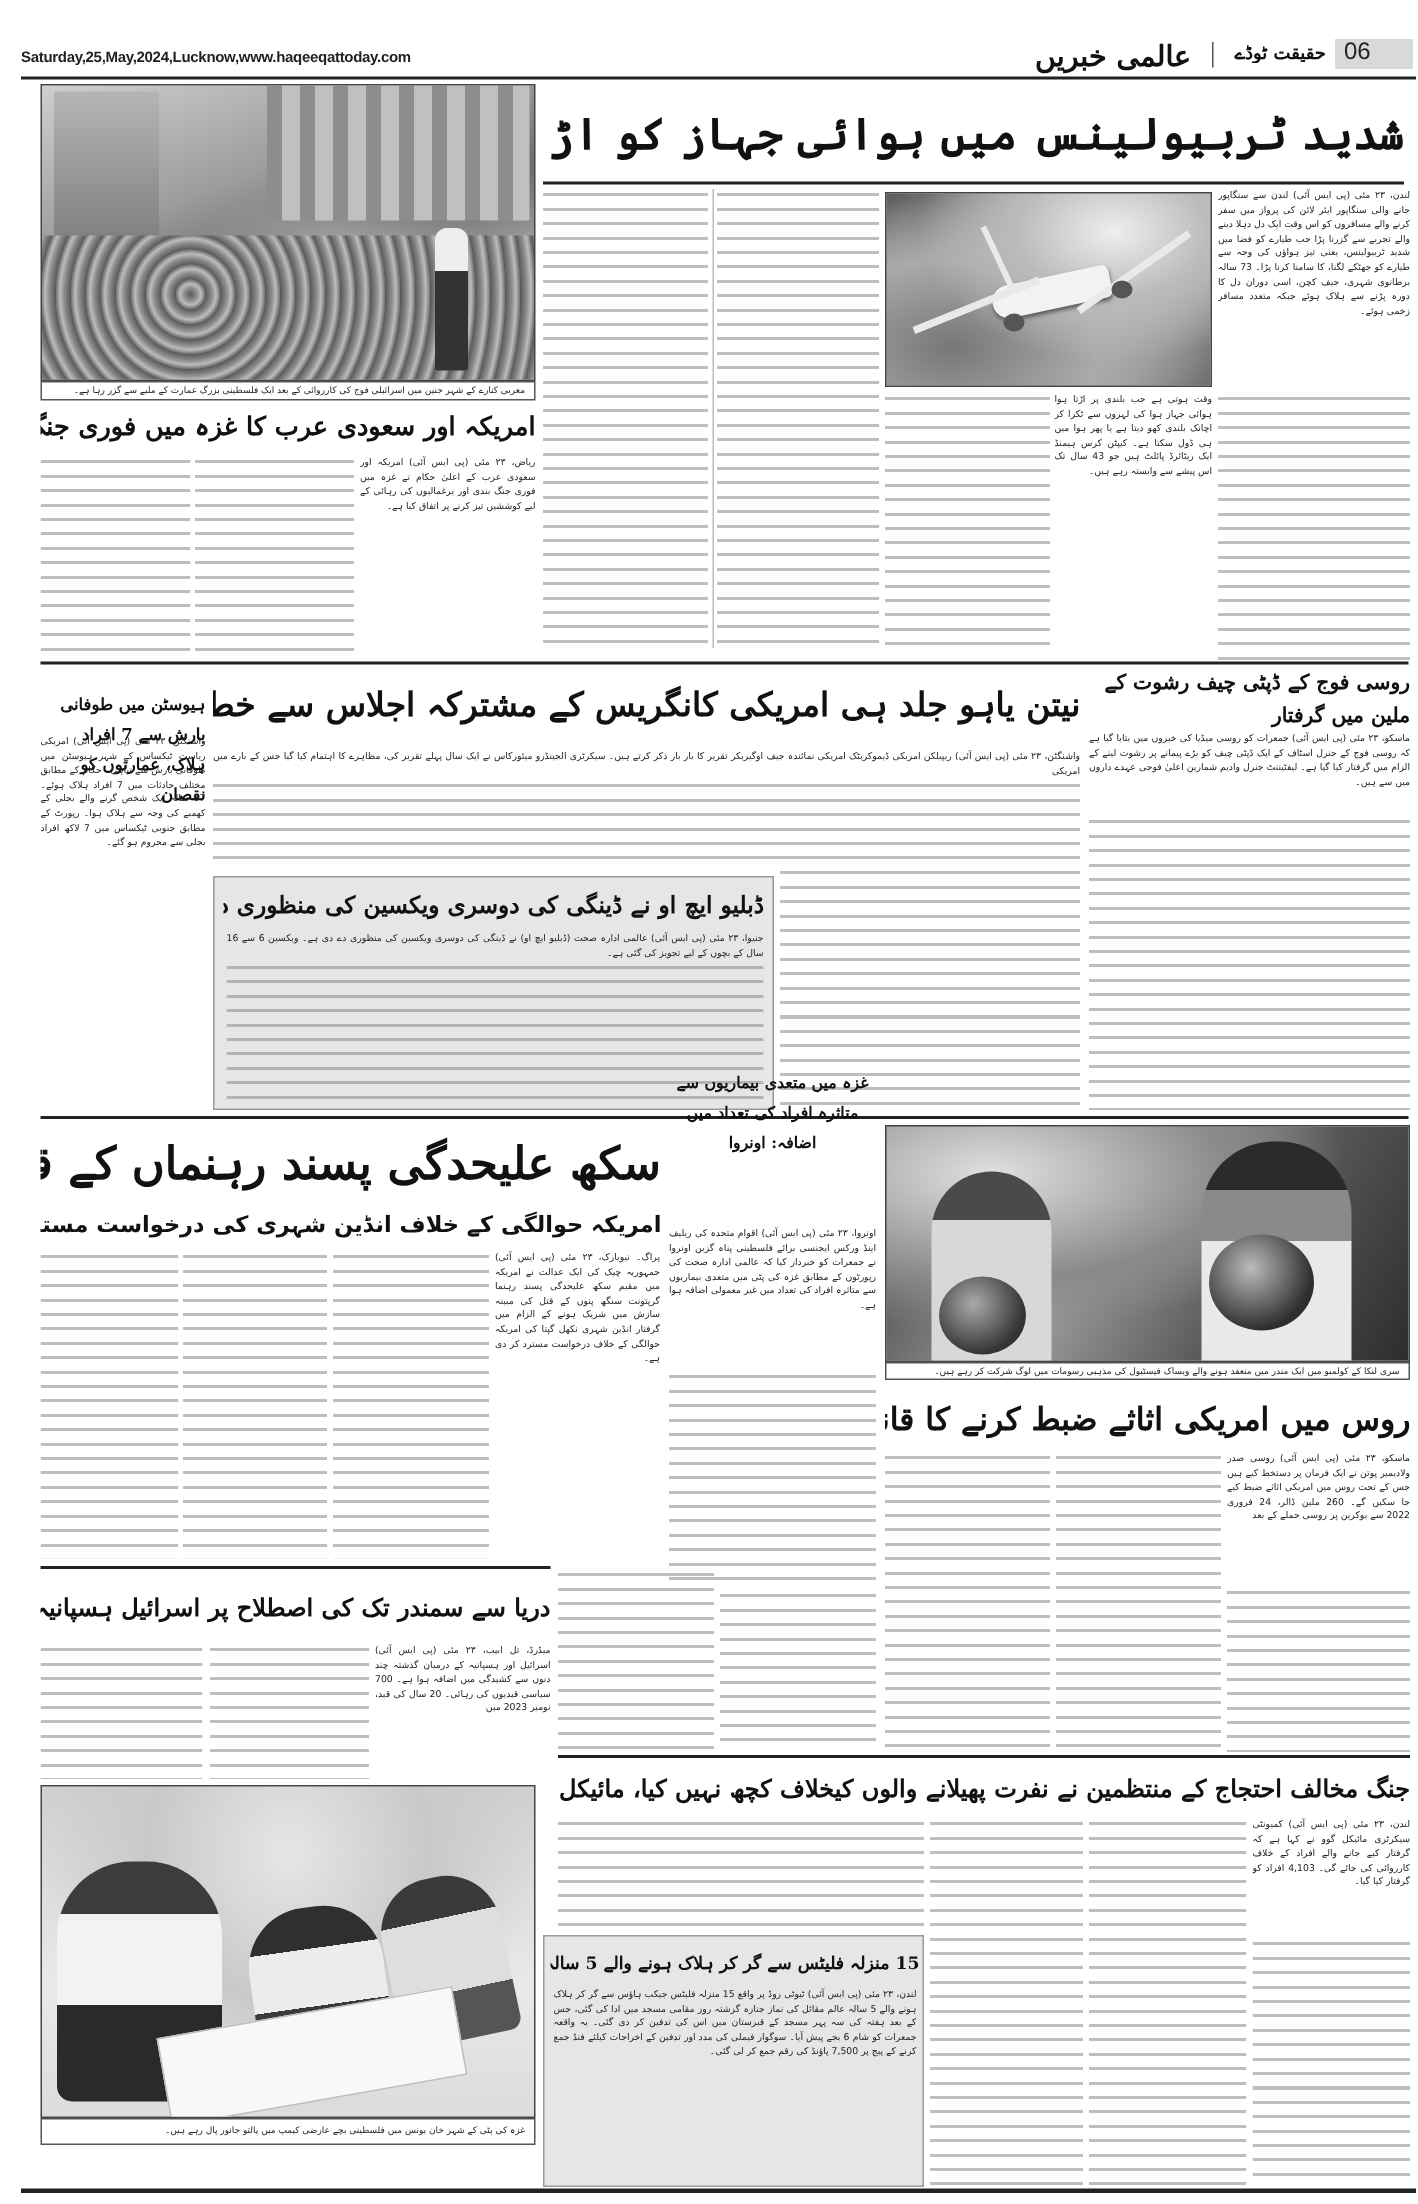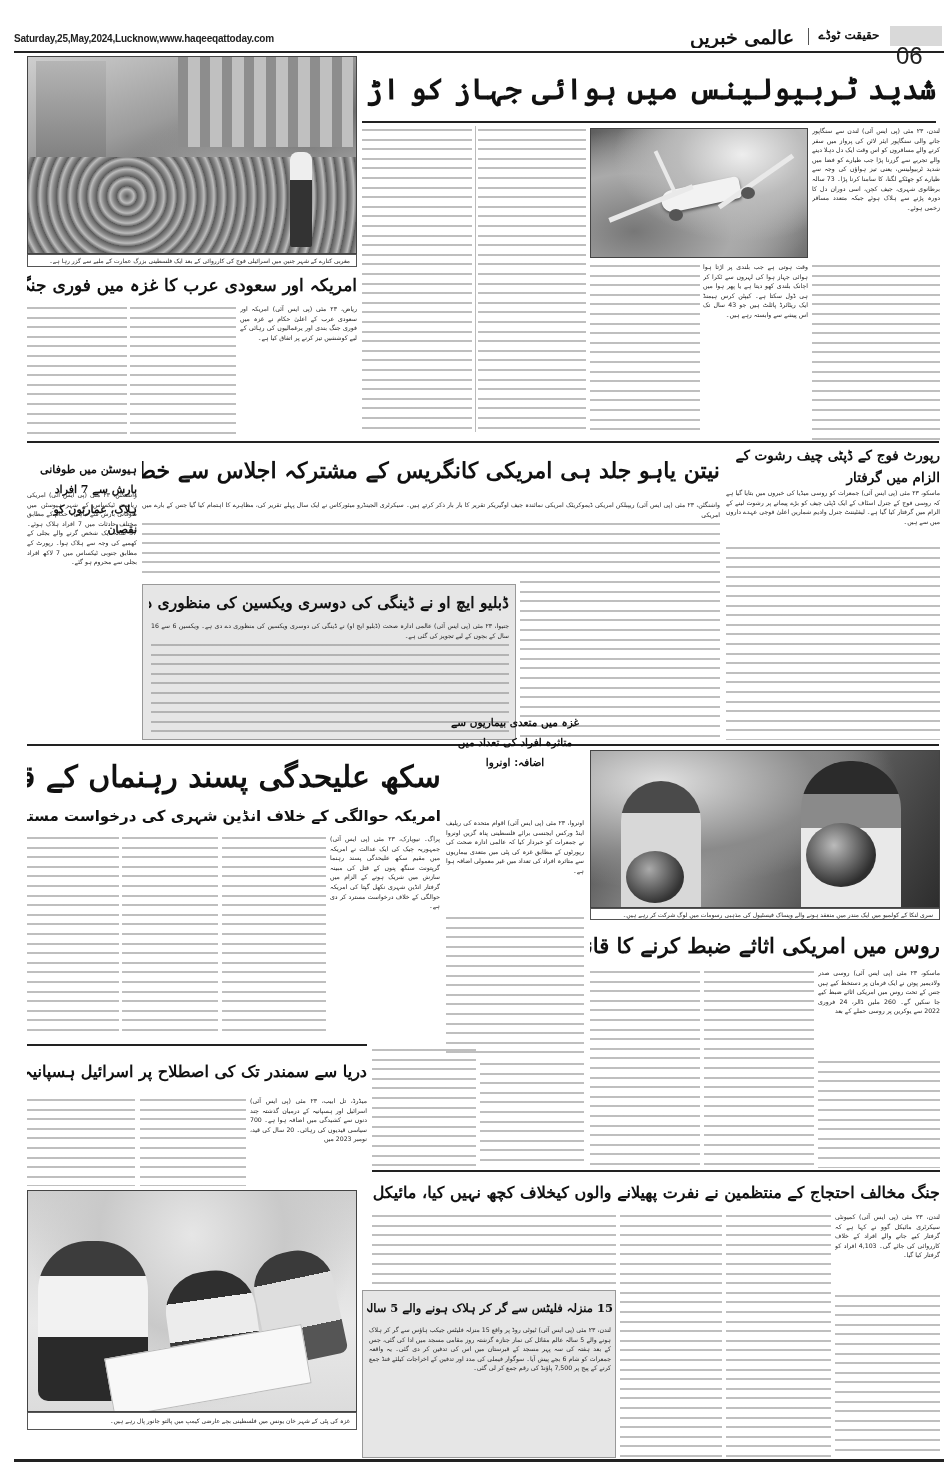--- a/index.html
+++ b/index.html
@@ -16,23 +16,23 @@
   .lines { position: absolute; inset: 0; background: repeating-linear-gradient(to bottom, transparent 0, transparent 3px, #8a8a8a 3px, #8a8a8a 5px, transparent 5px, transparent 9.6px); opacity: .55; }
   .col-gap { position: absolute; width: 1px; background: #bbb; }
 </style>
 </head>
 <body>
 
 <div class="abs" style="left:0;top:0;width:945px;height:46px;">
   <div class="abs" style="left:14px;top:33px;font-family:'Liberation Sans',sans-serif;font-size:10px;font-weight:bold;letter-spacing:-0.2px;color:#222;">Saturday,25,May,2024,Lucknow,www.haqeeqattoday.com</div>
   <div class="abs urdu-head rtl" style="left:690px;top:26px;width:110px;font-size:19px;text-align:left;">عالمی خبریں</div>
   <div class="abs" style="left:808px;top:28px;width:1px;height:17px;background:#555;"></div>
-  <div class="abs urdu-head rtl" style="left:814px;top:28px;width:70px;font-size:12px;text-align:center;">حقیقت ٹوڈے</div>
+  <div class="abs urdu-head rtl" style="left:814px;top:28px;width:70px;font-size:12px;">حقیقت ٹوڈے</div>
   <div class="abs" style="left:890px;top:26px;width:52px;height:20px;background:#d9d9d9;"></div>
-  <div class="abs" style="left:896px;top:42px;font-family:'Liberation Sans',sans-serif;font-size:24px;color:#222;">06</div>
+  <div class="abs" style="left:896px;top:26px;font-family:'Liberation Sans',sans-serif;font-size:16px;color:#222;">06</div>
 </div>
 <div class="rule" style="left:14px;top:51px;width:930px;height:2px;"></div>
 
 <div class="photo" style="left:27px;top:56px;width:330px;height:198px;background:
        radial-gradient(ellipse at 60% 70%, #999 0 20%, transparent 40%),
        linear-gradient(160deg,#cfcfcf 0%,#9c9c9c 35%,#6d6d6d 55%,#a9a9a9 75%,#bdbdbd 100%);">
   <div class="abs" style="left:8px;top:4px;width:70px;height:110px;background:linear-gradient(#b5b5b5,#7a7a7a);"></div>
   <div class="abs" style="left:150px;top:0;width:175px;height:90px;background:repeating-linear-gradient(90deg,#8d8d8d 0,#8d8d8d 10px,#c0c0c0 10px,#c0c0c0 22px);"></div>
   <div class="abs" style="left:0;top:100px;width:330px;height:98px;background:repeating-radial-gradient(circle at 30% 40%,#5a5a5a 0,#8a8a8a 4px,#bcbcbc 7px,#6a6a6a 10px);"></div>
   <div class="abs" style="left:262px;top:95px;width:22px;height:95px;background:linear-gradient(#eee 0 30%,#333 30% 100%);border-radius:8px 8px 2px 2px;"></div>
@@ -81,21 +81,21 @@
 </div>
 <div class="body-text abs" style="left:130px;top:304px;width:106px;height:132px;">
   <div class="lines"></div>
 </div>
 <div class="body-text abs" style="left:27px;top:304px;width:100px;height:132px;">
   <div class="lines"></div>
 </div>
 
 <div class="rule" style="left:27px;top:441px;width:912px;height:2px;"></div>
 
-<div class="abs urdu-head rtl" style="left:726px;top:444px;width:214px;font-size:13.5px;line-height:22px;white-space:normal;">رپورٹ فوج کے ڈپٹی چیف رشوت کے الزام میں گرفتار</div>
+<div class="abs urdu-head rtl" style="left:726px;top:444px;width:214px;font-size:13.5px;line-height:22px;white-space:normal;">روسی فوج کے ڈپٹی چیف رشوت کے ملین میں گرفتار</div>
 <div class="body-text abs" style="left:726px;top:488px;width:214px;height:252px;">
   <span>ماسکو، ۲۳ مئی (پی ایس آئی) جمعرات کو روسی میڈیا کی خبروں میں بتایا گیا ہے کہ روسی فوج کے جنرل اسٹاف کے ایک ڈپٹی چیف کو بڑے پیمانے پر رشوت لینے کے الزام میں گرفتار کیا گیا ہے۔ لیفٹیننٹ جنرل وادیم شمارین اعلیٰ فوجی عہدے داروں میں سے ہیں۔</span>
   <div class="abs" style="left:0;top:56px;right:0;bottom:0;">
       <div class="lines"></div>
     </div>
 </div>
 
 <div class="abs urdu-head rtl" style="left:142px;top:450px;width:578px;font-size:22px;line-height:40px;">نیتن یاہو جلد ہی امریکی کانگریس کے مشترکہ اجلاس سے خطاب کریں گے</div>
 <div class="body-text abs" style="left:142px;top:500px;width:578px;height:78px;">
   <span>واشنگٹن، ۲۳ مئی (پی ایس آئی) ریپبلکن امریکی ڈیموکریٹک امریکی نمائندہ جیف اوگیریکر تقریر کا بار بار ذکر کرتے ہیں۔ سیکرٹری الجینڈرو میئورکاس نے ایک سال پہلے تقریر کی، مظاہرے کا اہتمام کیا گیا جس کے بارے میں امریکی</span>

